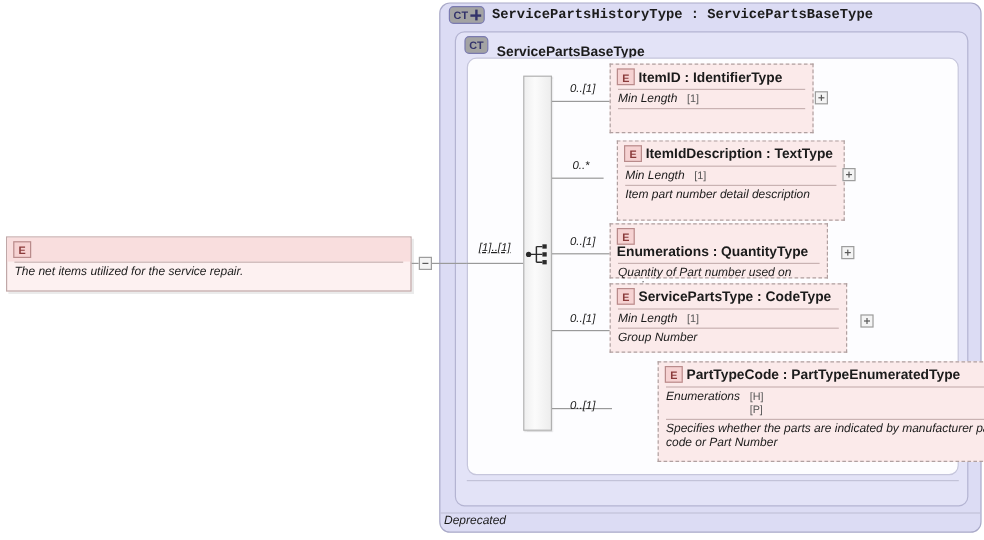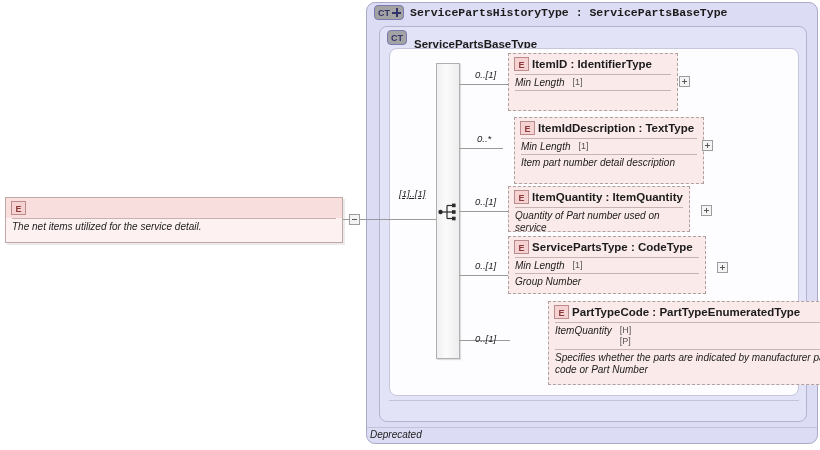--- a/index.html
+++ b/index.html
@@ -174,30 +174,30 @@
   </div>
   <div class="ct-title" style="left:414px;top:38px;">ServicePartsBaseType</div>
 
   <div class="ct-white" style="left:389px;top:48px;width:410px;height:348px;"></div>
 
   <div class="elembox solid shadowed" style="left:5px;top:197px;width:338px;height:46px;">
     <div class="hdr">
       <span class="etag">E</span>
     </div>
     <div class="sep"></div>
-    <div class="docrow">The net items utilized for the service detail.</div>
+    <div class="docrow">The net items utilized for the service repair.</div>
   </div>
 
   <div class="line hline" style="left:343px;top:219px;width:6px;"></div>
   <div class="toggle" style="left:349px;top:214px;"></div>
   <div class="line hline" style="left:360px;top:219px;width:29px;"></div>
 
   <div class="line hline" style="left:389px;top:219px;width:47px;"></div>
 
-  <div class="card" style="left:399px;top:188px;text-decoration:underline;">[1]..[1]</div>
+  <div class="card" style="left:399px;top:201px;text-decoration:underline;">[1]..[1]</div>
 
   <div class="seqbox" style="left:436px;top:63px;width:24px;height:296px;">
     <svg width="24" height="20" style="position:absolute;left:0px;top:138px;">
       <circle cx="3.5" cy="10" r="2.2" fill="#2b2b2b"></circle>
       <line x1="5" y1="10" x2="10" y2="10" stroke="#2b2b2b" stroke-width="1.2"></line>
       <line x1="10" y1="3.5" x2="10" y2="16.5" stroke="#2b2b2b" stroke-width="1.2"></line>
       <line x1="10" y1="3.5" x2="15" y2="3.5" stroke="#2b2b2b" stroke-width="1.2"></line>
       <line x1="10" y1="10" x2="15" y2="10" stroke="#2b2b2b" stroke-width="1.2"></line>
       <line x1="10" y1="16.5" x2="15" y2="16.5" stroke="#2b2b2b" stroke-width="1.2"></line>
       <rect x="15" y="1.6" width="3.6" height="3.6" fill="#2b2b2b"></rect>
@@ -240,21 +240,21 @@
     <div class="docrow">Item part number detail description</div>
   </div>
   <div class="toggle plus" style="left:702px;top:140px;"></div>
 
   <div class="line hline" style="left:460px;top:211px;width:50px;"></div>
   <div class="card" style="left:475px;top:196px;">0..[1]</div>
 
   <div class="dashbox" style="left:508px;top:186px;width:182px;height:46px;">
     <div class="hdr" style="padding:3px 6px 3px 5px;">
       <span class="etag">E</span>
-      <span class="ename">ItemQuantity  :  ItemQuantity</span>
+      <span class="ename">Enumerations  :  QuantityType</span>
     </div>
     <div class="sep"></div>
     <div class="docrow">Quantity of Part number used on service</div>
   </div>
   <div class="toggle plus" style="left:701px;top:205px;"></div>
 
   <div class="line hline" style="left:460px;top:275px;width:50px;"></div>
   <div class="card" style="left:475px;top:260px;">0..[1]</div>
 
   <div class="dashbox" style="left:508px;top:236px;width:198px;height:58px;">
@@ -275,21 +275,21 @@
   <div class="line hline" style="left:460px;top:340px;width:50px;"></div>
   <div class="card" style="left:475px;top:333px;">0..[1]</div>
 
   <div class="dashbox" style="left:508px;top:301px;width:291px;height:84px;margin-left:40px;">
     <div class="hdr" style="padding:3px 6px 3px 5px;">
       <span class="etag">E</span>
       <span class="ename">PartTypeCode  :  PartTypeEnumeratedType</span>
     </div>
     <div class="sep"></div>
     <div class="facetrow">
-      <span class="facetname">ItemQuantity</span>
+      <span class="facetname">Enumerations</span>
       <span class="facetval">
         <span style="display:block;">[H]</span>
         <span style="display:block;">[P]</span>
       </span>
     </div>
     <div class="sep"></div>
     <div class="docrow">Specifies whether the parts are indicated by manufacturer part code or Part Number</div>
   </div>
 
   <div class="footsep" style="left:389px;top:400px;width:410px;"></div>

